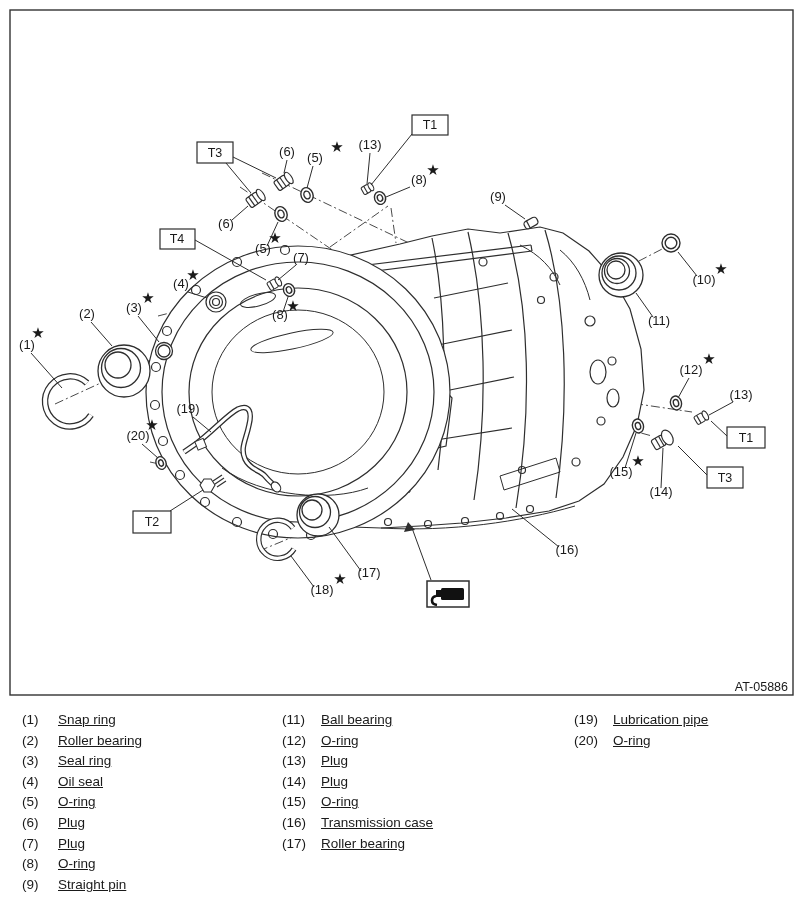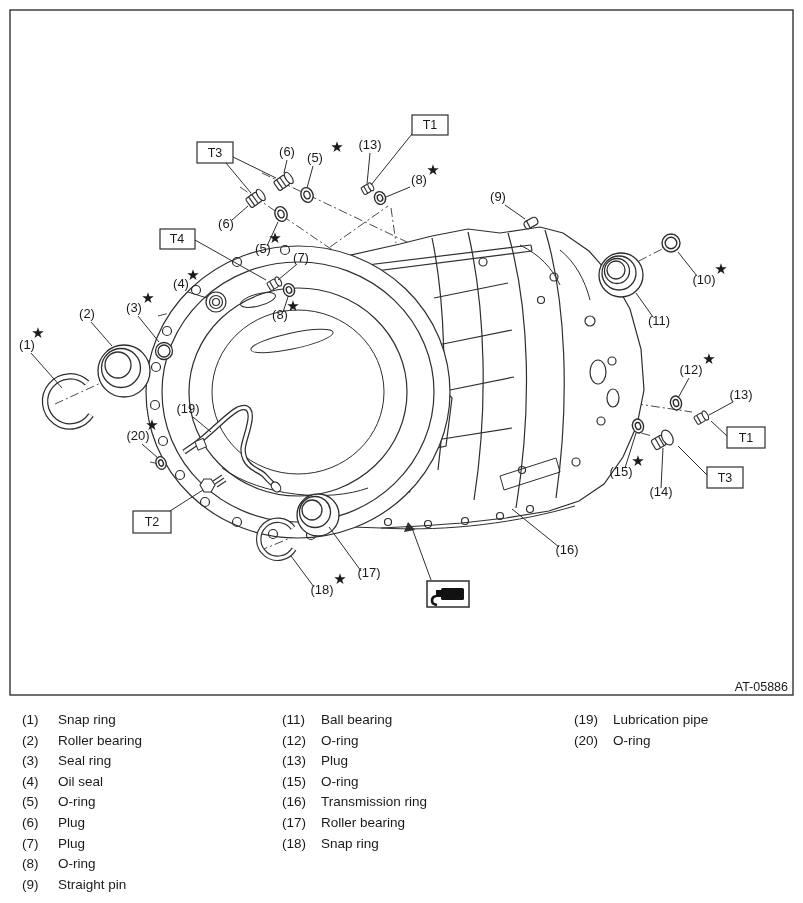--- a/index.html
+++ b/index.html
@@ -4,21 +4,21 @@
 <style>
   html,body{margin:0;padding:0;background:#ffffff;}
   body{width:803px;height:903px;position:relative;font-family:"Liberation Sans","DejaVu Sans",sans-serif;color:#1a1a1a;}
   svg{position:absolute;left:0;top:0;}
   svg text{font-family:"Liberation Sans","DejaVu Sans",sans-serif;fill:#1a1a1a;}
   .callout{font-size:13px;}
   .tlabel{font-size:12.5px;}
   .star{font-size:15px;fill:#111;}
   .atcode{font-size:12.5px;}
   .legend{position:absolute;top:710px;left:0;width:803px;}
-  .legend-col{position:absolute;top:0;}
+  .legend-col{position:absolute;top:0;text-decoration:underline;}
   .legend-row{height:20.6px;line-height:20.6px;font-size:13.5px;white-space:nowrap;}
   .lnum{display:inline-block;}
   .w1{width:36px;}
   .w2{width:39px;}
 </style>
 </head>
 <body>
 
 <svg width="803" height="705" viewBox="0 0 803 705">
 
@@ -347,22 +347,22 @@
     <div class="legend-row"><span class="lnum w1">(5)</span><span>O-ring</span></div>
     <div class="legend-row"><span class="lnum w1">(6)</span><span>Plug</span></div>
     <div class="legend-row"><span class="lnum w1">(7)</span><span>Plug</span></div>
     <div class="legend-row"><span class="lnum w1">(8)</span><span>O-ring</span></div>
     <div class="legend-row"><span class="lnum w1">(9)</span><span>Straight pin</span></div>
   </div>
   <div class="legend-col" style="left:282px">
     <div class="legend-row"><span class="lnum w2">(11)</span><span>Ball bearing</span></div>
     <div class="legend-row"><span class="lnum w2">(12)</span><span>O-ring</span></div>
     <div class="legend-row"><span class="lnum w2">(13)</span><span>Plug</span></div>
+    <div class="legend-row"><span class="lnum w2">(14)</span><span>Plug</span></div>
     <div class="legend-row"><span class="lnum w2">(15)</span><span>O-ring</span></div>
-    <div class="legend-row"><span class="lnum w2">(16)</span><span>Transmission ring</span></div>
+    <div class="legend-row"><span class="lnum w2">(16)</span><span>Transmission case</span></div>
     <div class="legend-row"><span class="lnum w2">(17)</span><span>Roller bearing</span></div>
-    <div class="legend-row"><span class="lnum w2">(18)</span><span>Snap ring</span></div>
   </div>
   <div class="legend-col" style="left:574px">
     <div class="legend-row"><span class="lnum w2">(19)</span><span>Lubrication pipe</span></div>
     <div class="legend-row"><span class="lnum w2">(20)</span><span>O-ring</span></div>
   </div>
 </div>
 
 </body></html>

